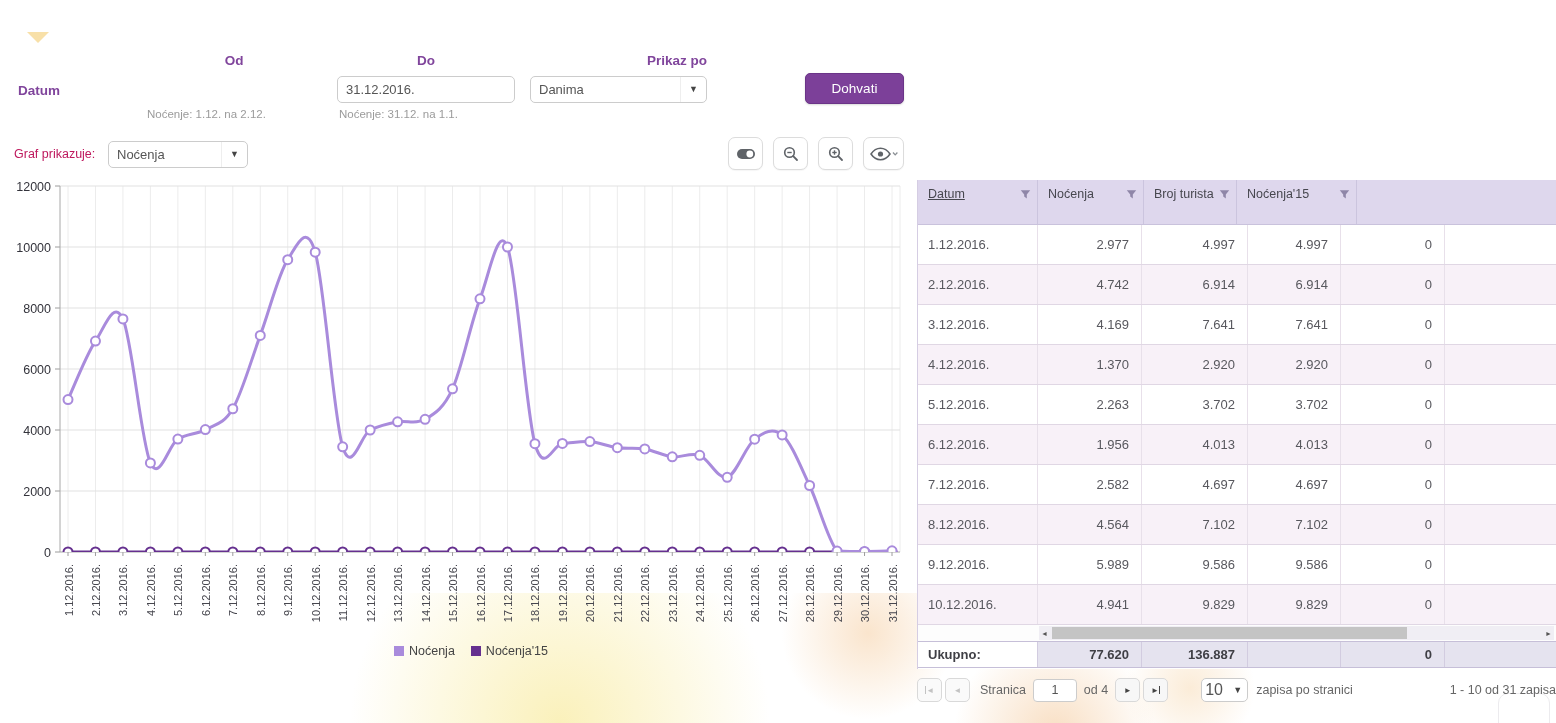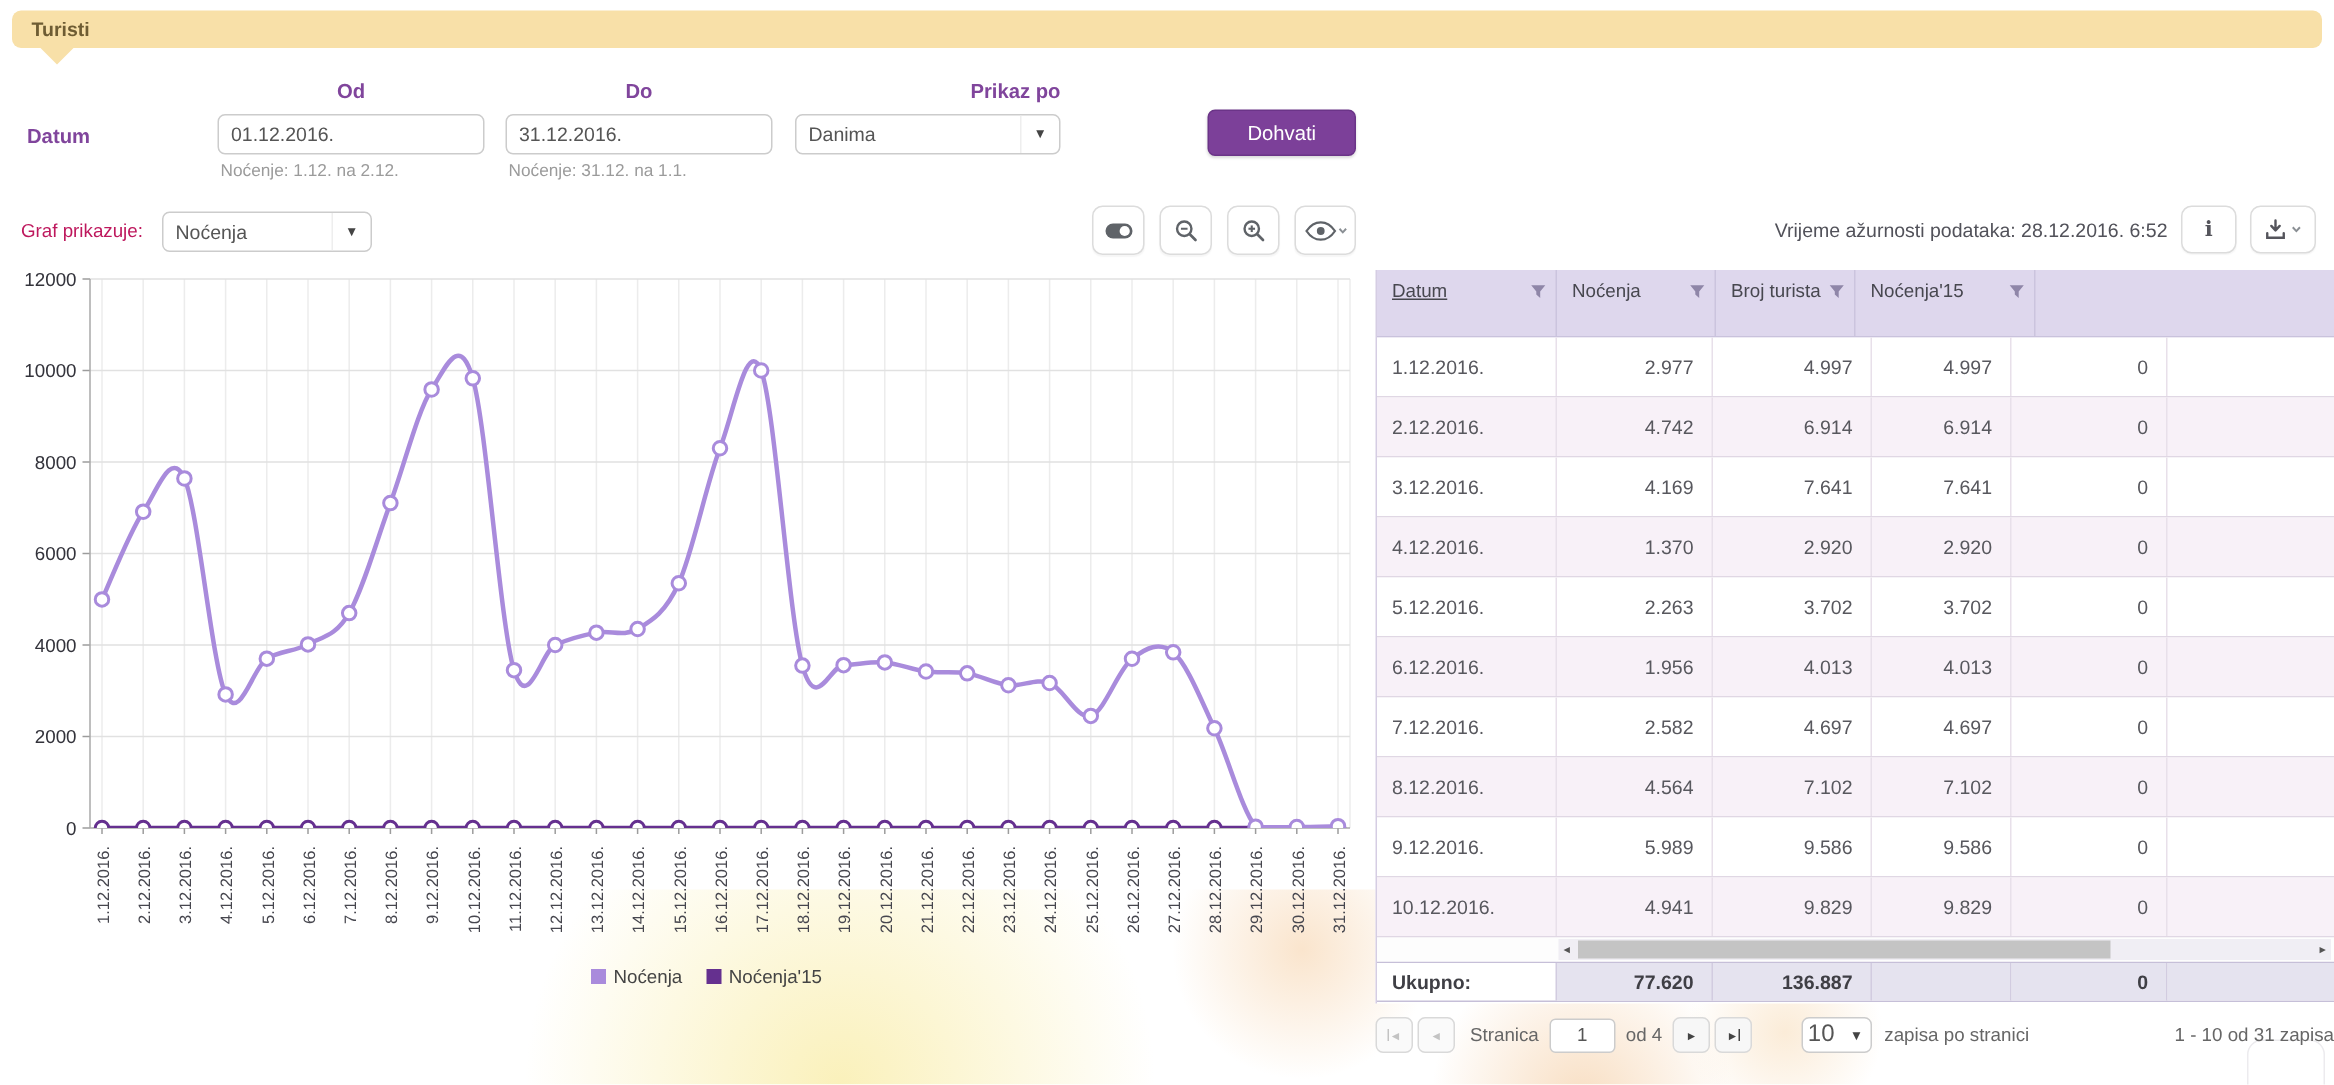--- a/index.html
+++ b/index.html
@@ -132,34 +132,27 @@
   .pg-size .arr { width:19px; border-left:none; }
   .pg-range { margin-left:auto; color:#666; }
 </style>
 </head>
 <body>
 
 <div class="page">
   <div class="decor"></div>
   <div class="decor-card"></div>
 
-  <div class="z topbar">
-    <span>Turisti</span>
-  </div>
   <div class="z topbar-arrow"></div>
 
   <div class="z flabel lab-od">Od</div>
   <div class="z flabel lab-do">Do</div>
   <div class="z flabel lab-prikaz">Prikaz po</div>
   <div class="z flabel lab-datum">Datum</div>
 
-  <div class="z textbox tb-od">
-    <input value="01.12.2016." style="">
-
-  </div>
 
   <div class="z textbox tb-do">
     <input value="31.12.2016." style="">
 
   </div>
 
   <div class="z hint hint-od">Noćenje: 1.12. na 2.12.</div>
   <div class="z hint hint-do">Noćenje: 31.12. na 1.1.</div>
 
   <div class="z fake-select sel-prikaz">
@@ -199,33 +192,20 @@
       </svg>
   </div>
   <div class="z toolbtn tb4">
     <svg width="28" height="14" viewBox="0 0 28 14">
         <path d="M1 7 C4 2.5, 8 1.2, 10.5 1.2 C13 1.2, 17 2.5, 20 7 C17 11.5, 13 12.8, 10.5 12.8 C8 12.8, 4 11.5, 1 7 Z" fill="none" stroke="#5f6368" stroke-width="1.5"></path>
         <circle cx="10.5" cy="7" r="2.6" fill="#5f6368"></circle>
         <path d="M23 5.5 l2.2 2.4 2.2-2.4" fill="none" stroke="#8a8f94" stroke-width="1.3"></path>
       </svg>
   </div>
 
-  <div class="z updated-row">
-    <span class="updated-text">Vrijeme ažurnosti podataka: 28.12.2016. 6:52</span>
-    <span class="sq-btn">
-        <span class="info-i">i</span>
-      </span>
-    <span class="sq-btn" style="min-width:44px">
-      <svg width="26" height="15" viewBox="0 0 26 15">
-          <path d="M8 1 v6 M5.2 4.6 L8 7.6 L10.8 4.6" fill="none" stroke="#55555c" stroke-width="1.6" stroke-linecap="round" stroke-linejoin="round"></path>
-          <path d="M2.5 9.5 v3 h11 v-3" fill="none" stroke="#55555c" stroke-width="1.6" stroke-linecap="round"></path>
-          <path d="M19.5 5.5 l2.4 2.6 2.4-2.6" fill="none" stroke="#8a8f94" stroke-width="1.3"></path>
-        </svg>
-    </span>
-  </div>
 
   <div class="z chart-wrap">
     <svg id="chart-svg" width="900" height="462" viewBox="0 0 900 462">
         <defs>
           <clipPath id="plotclip">
             <rect x="52" y="0" width="844" height="374"></rect>
           </clipPath>
         </defs>
         <line x1="60" x2="60" y1="8" y2="374" stroke="#ececec"></line>
         <line x1="87.46666666666667" x2="87.46666666666667" y1="8" y2="374" stroke="#ececec"></line>

